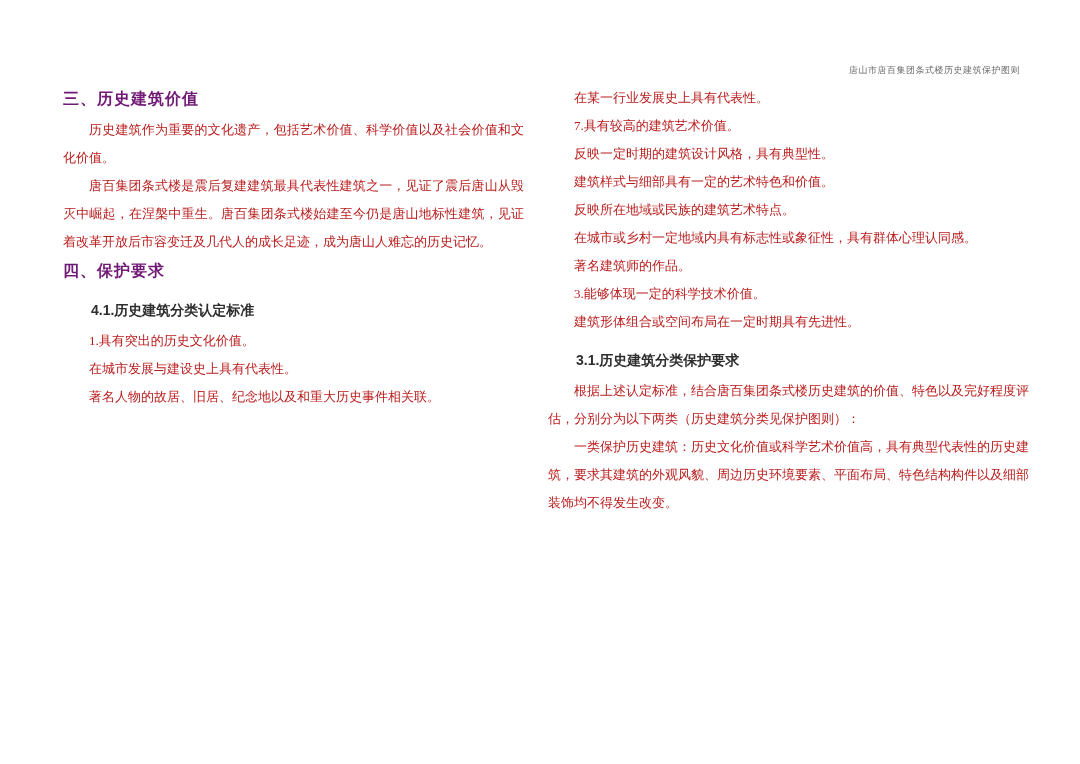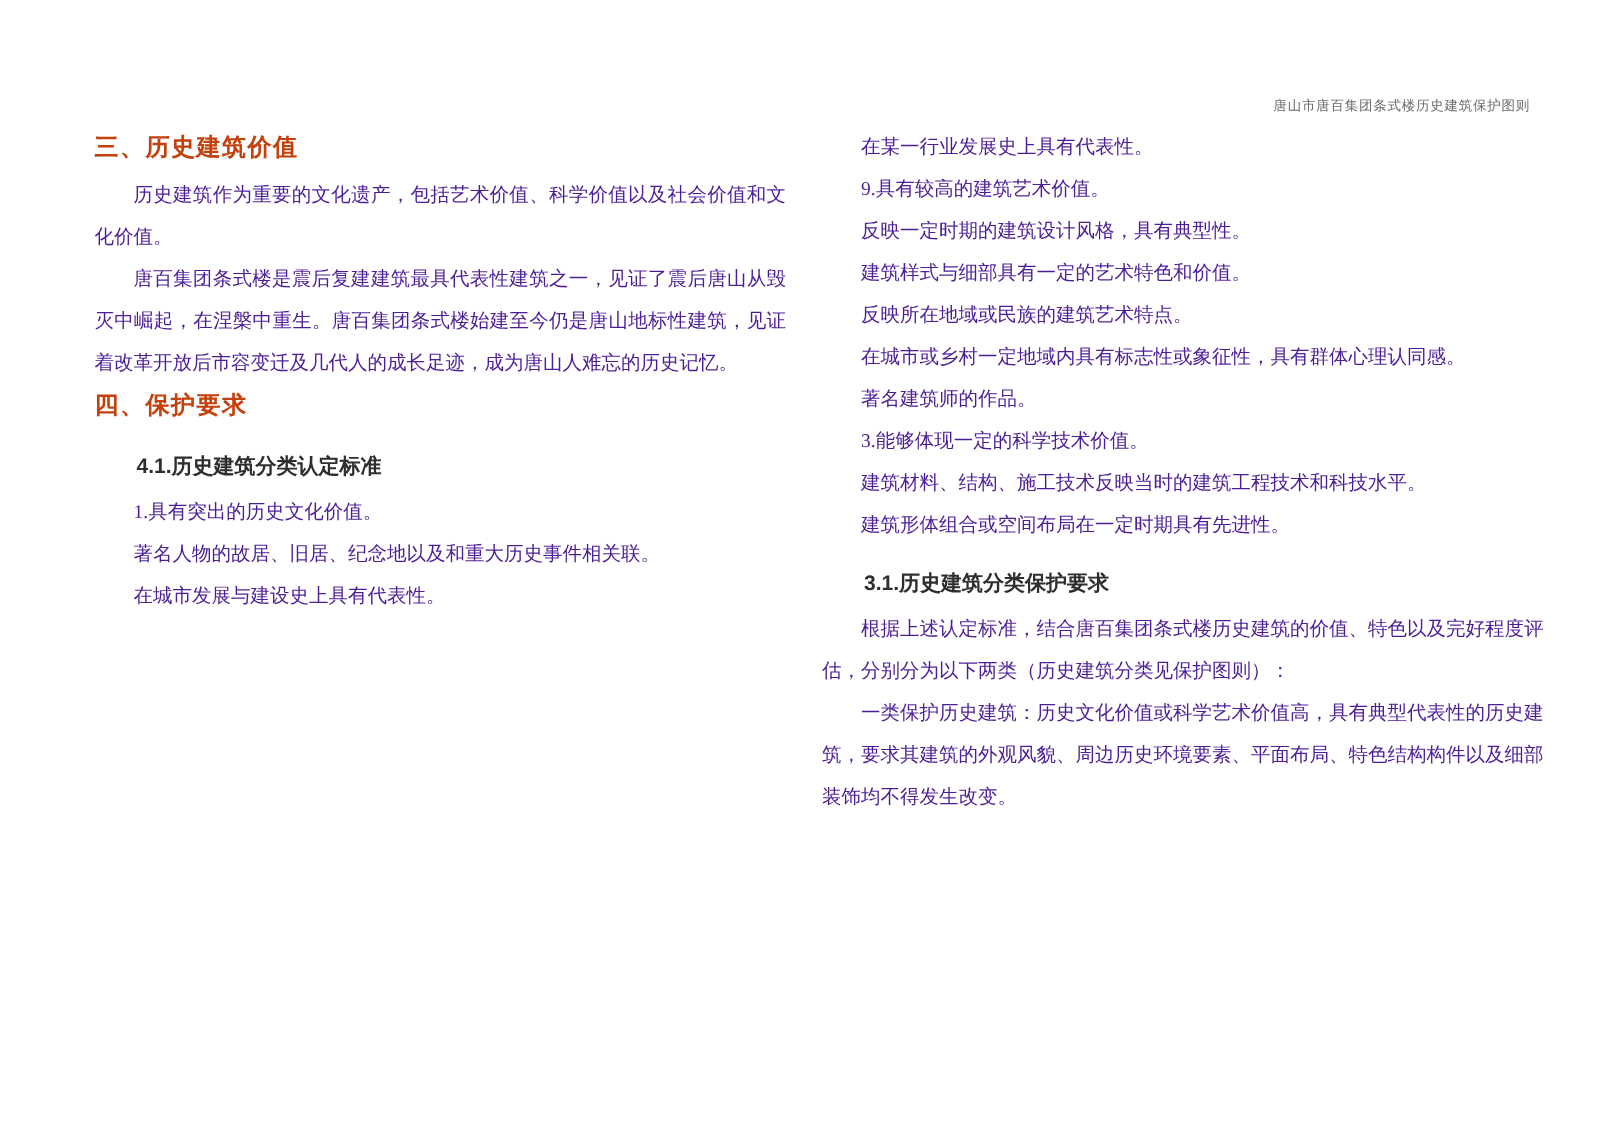--- a/index.html
+++ b/index.html
@@ -30,29 +30,29 @@
   }
   .col-left  { left: 63px;  width: 461px; }
   .col-right { left: 548px; width: 481px; }
 
   .blk {
     margin: 0;
     font-size: 13px;
     line-height: 28px;
     text-align: justify;
     text-indent: 2em;
-    color: #4c1d95;
+    color: #b91c1c;
   }
   .blk-h1 {
     font-size: 16px;
     line-height: 30px;
     font-weight: 700;
     text-indent: 0;
     text-align: left;
-    color: #c2410c;
+    color: #701a75;
     margin: 0 0 2px 0;
     letter-spacing: 1px;
     font-family: "Liberation Sans", "DejaVu Sans", sans-serif;
   }
   .blk-h2 {
     font-size: 14px;
     line-height: 29px;
     font-weight: 700;
     text-align: left;
     color: #2e2e2e;
@@ -73,34 +73,33 @@
 <div class="page">
   <div class="header-right">唐山市唐百集团条式楼历史建筑保护图则</div>
 
   <div class="col col-left" id="col-left">
       <div class="blk blk-h1">三、历史建筑价值</div>
       <div class="blk">历史建筑作为重要的文化遗产，包括艺术价值、科学价值以及社会价值和文化价值。</div>
       <div class="blk">唐百集团条式楼是震后复建建筑最具代表性建筑之一，见证了震后唐山从毁灭中崛起，在涅槃中重生。唐百集团条式楼始建至今仍是唐山地标性建筑，见证着改革开放后市容变迁及几代人的成长足迹，成为唐山人难忘的历史记忆。</div>
       <div class="blk blk-h1">四、保护要求</div>
       <div class="blk blk-h2">4.1.历史建筑分类认定标准</div>
       <div class="blk">1.具有突出的历史文化价值。</div>
+      <div class="blk">在城市发展与建设史上具有代表性。</div>
       <div class="blk">著名人物的故居、旧居、纪念地以及和重大历史事件相关联。</div>
-      <div class="blk">在城市发展与建设史上具有代表性。</div>
     </div>
 
   <div class="col col-right" id="col-right">
       <div class="blk">在某一行业发展史上具有代表性。</div>
-      <div class="blk">9.具有较高的建筑艺术价值。</div>
+      <div class="blk">7.具有较高的建筑艺术价值。</div>
       <div class="blk">反映一定时期的建筑设计风格，具有典型性。</div>
       <div class="blk">建筑样式与细部具有一定的艺术特色和价值。</div>
       <div class="blk">反映所在地域或民族的建筑艺术特点。</div>
       <div class="blk">在城市或乡村一定地域内具有标志性或象征性，具有群体心理认同感。</div>
       <div class="blk">著名建筑师的作品。</div>
       <div class="blk">3.能够体现一定的科学技术价值。</div>
-      <div class="blk">建筑材料、结构、施工技术反映当时的建筑工程技术和科技水平。</div>
       <div class="blk">建筑形体组合或空间布局在一定时期具有先进性。</div>
       <div class="blk blk-h2">3.1.历史建筑分类保护要求</div>
       <div class="blk">根据上述认定标准，结合唐百集团条式楼历史建筑的价值、特色以及完好程度评估，分别分为以下两类（历史建筑分类见保护图则）：</div>
       <div class="blk">一类保护历史建筑：历史文化价值或科学艺术价值高，具有典型代表性的历史建筑，要求其建筑的外观风貌、周边历史环境要素、平面布局、特色结构构件以及细部装饰均不得发生改变。</div>
     </div>
 
   <div class="page-number">8</div>
 </div>
 
 </body></html>

